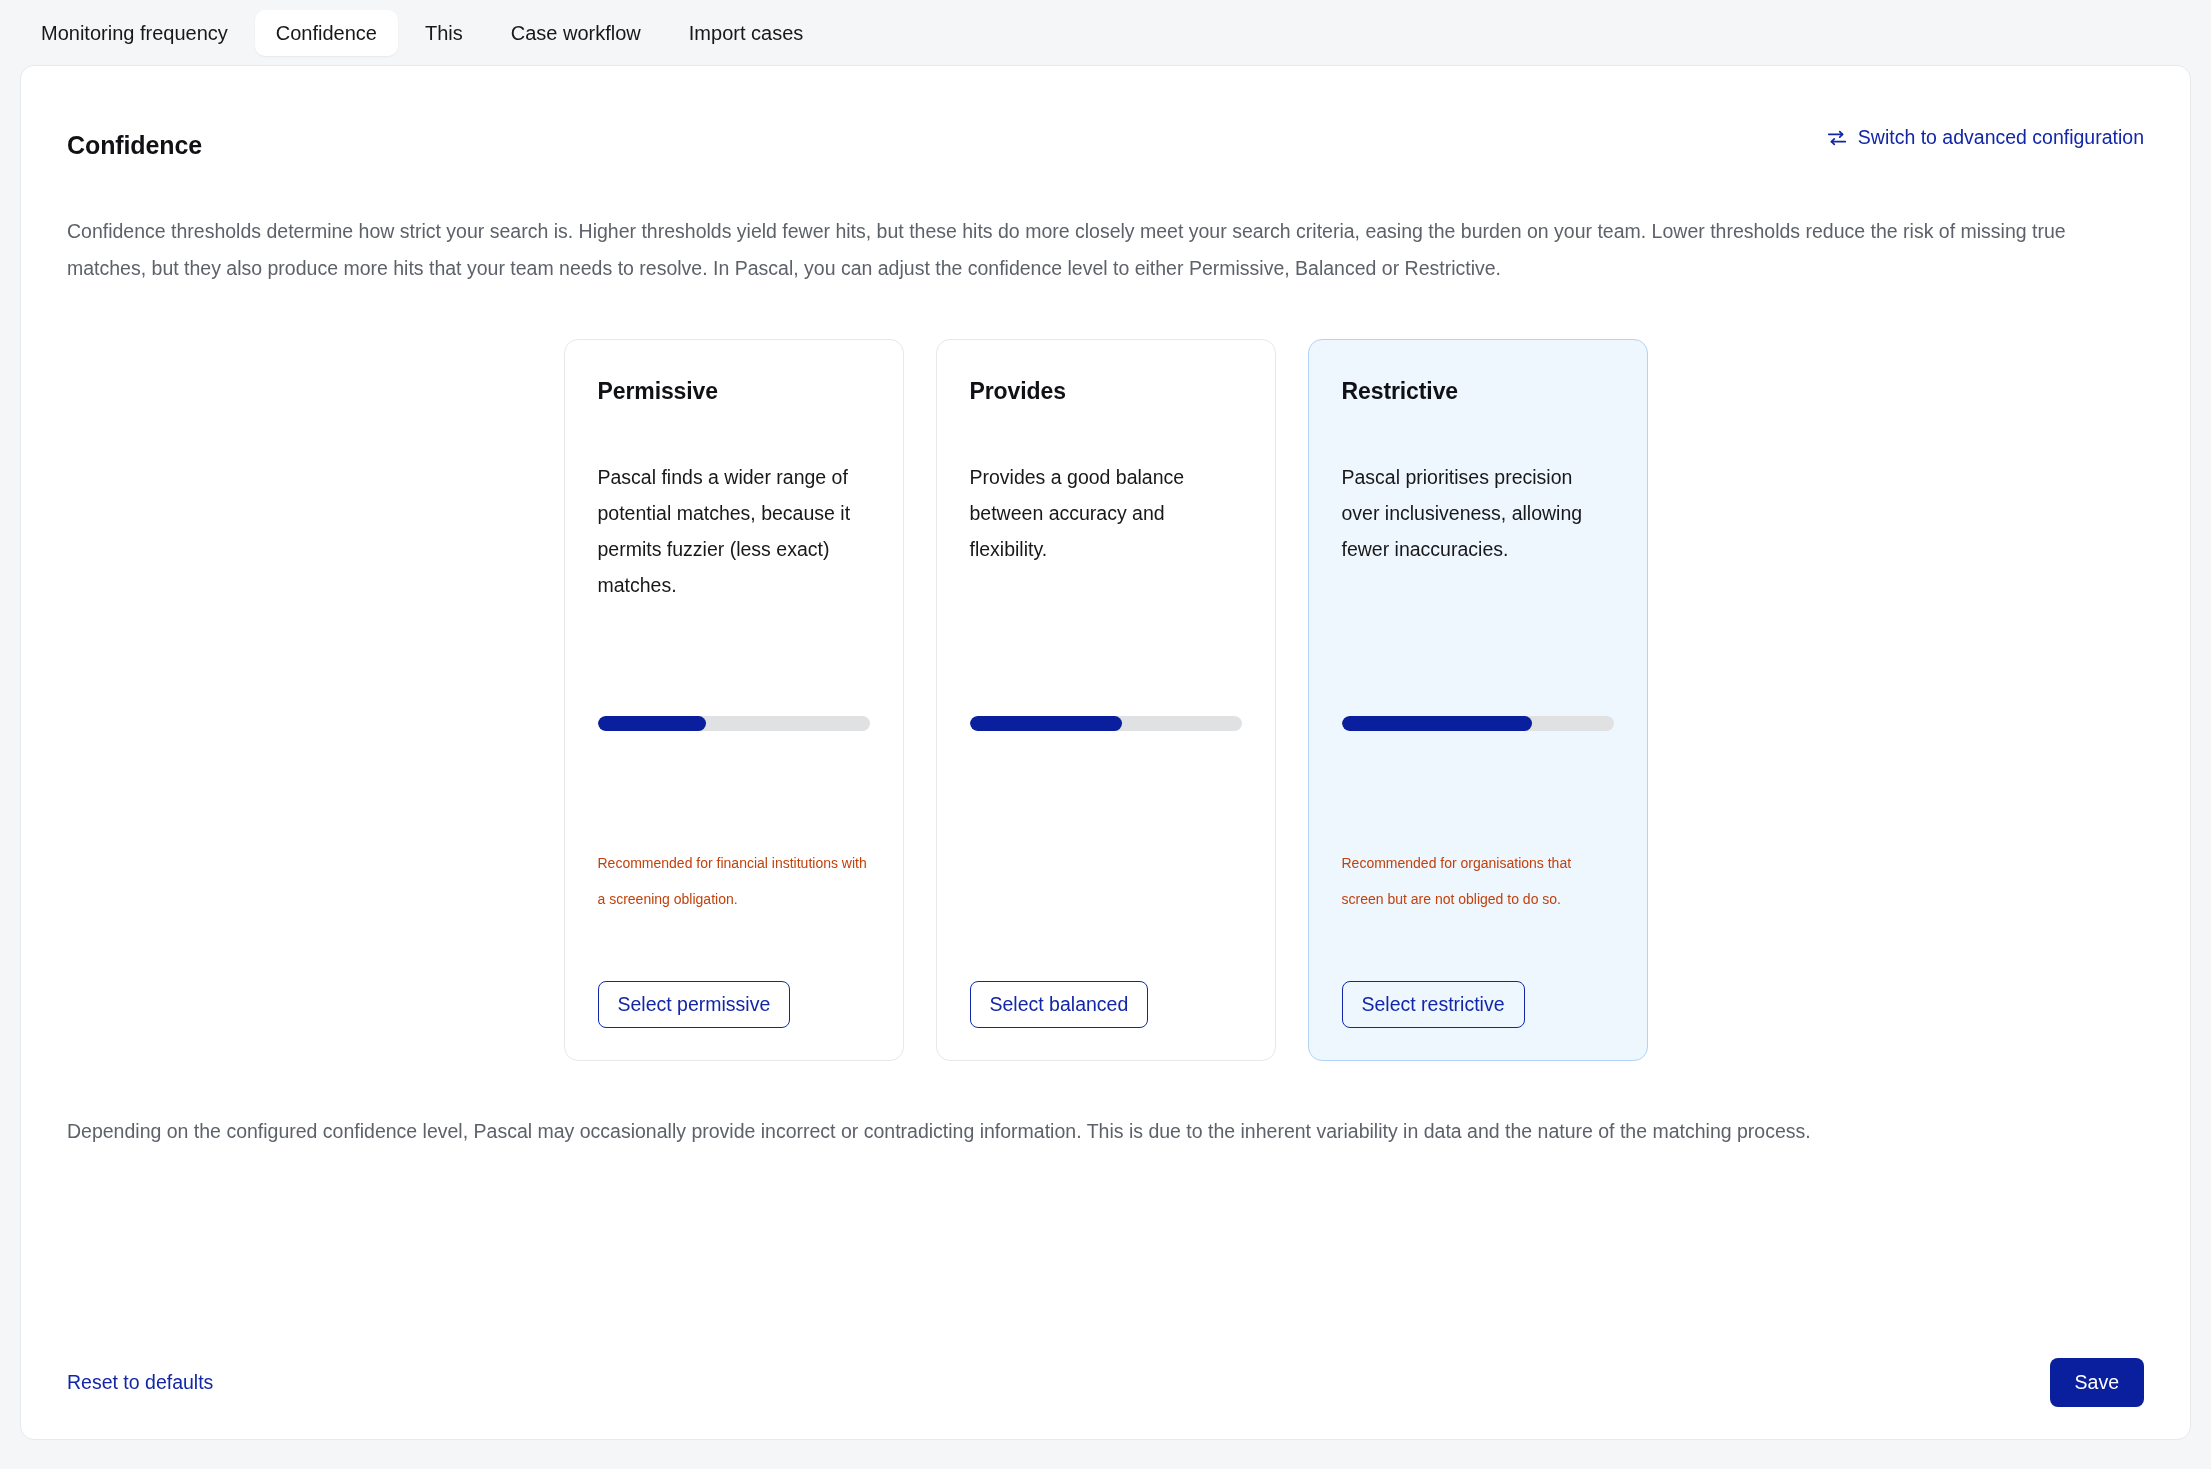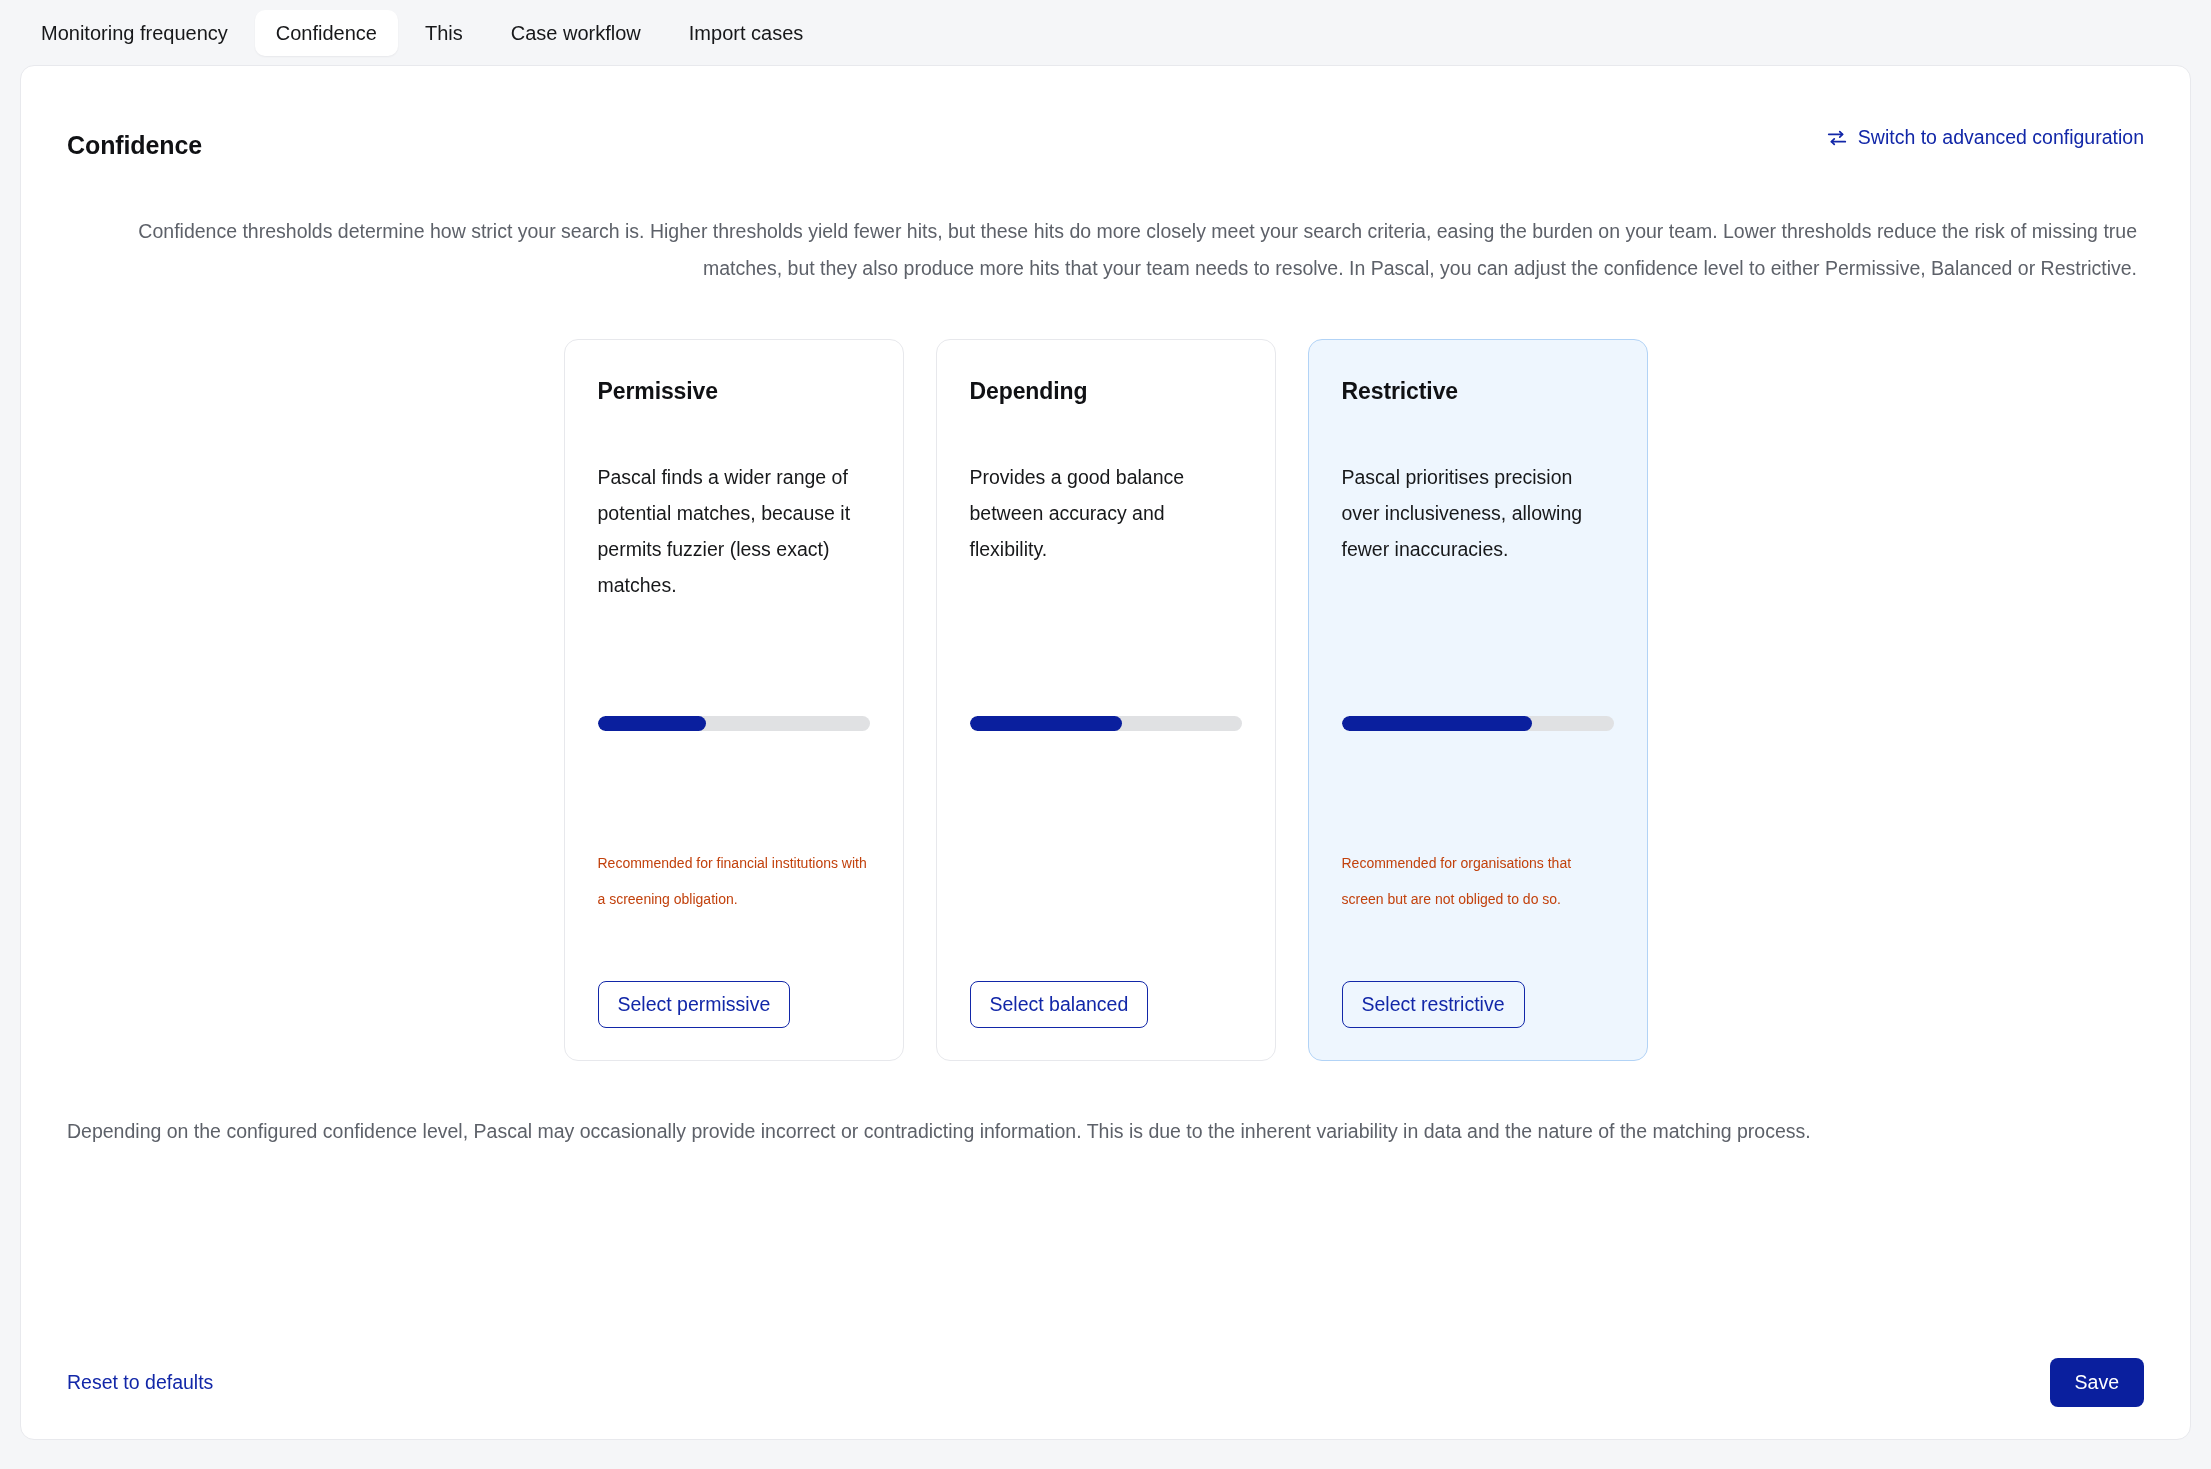--- a/index.html
+++ b/index.html
@@ -75,21 +75,20 @@
     padding-top: 2px;
   }
   .swap-icon { display: block; width: 22px; height: 22px; flex: 0 0 auto; }
 
   .intro {
     margin-top: 55px;
     font-size: 19.5px;
     line-height: 37px;
     color: #5d6169;
     max-width: 2070px;
-    text-align: right;
   }
 
   
   .cards {
     margin-top: 52px;
     display: flex;
     justify-content: center;
     gap: 32px;
   }
   .card {
@@ -237,21 +236,21 @@
       <div class="meter-wrap">
         <div class="meter">
           <div class="meter-fill" style="width: 40%;"></div>
         </div>
       </div>
       <div class="rec">Recommended for financial institutions with a screening obligation.</div>
       <button class="select-btn">Select permissive</button>
     </div>
 
     <div class="card">
-      <div class="card-title">Depending</div>
+      <div class="card-title">Provides</div>
       <div class="card-desc">Provides a good balance between accuracy and flexibility.</div>
       <div class="meter-wrap">
         <div class="meter">
           <div class="meter-fill" style="width: 56%;"></div>
         </div>
       </div>
       <div class="rec empty"></div>
       <button class="select-btn">Select balanced</button>
     </div>
 

